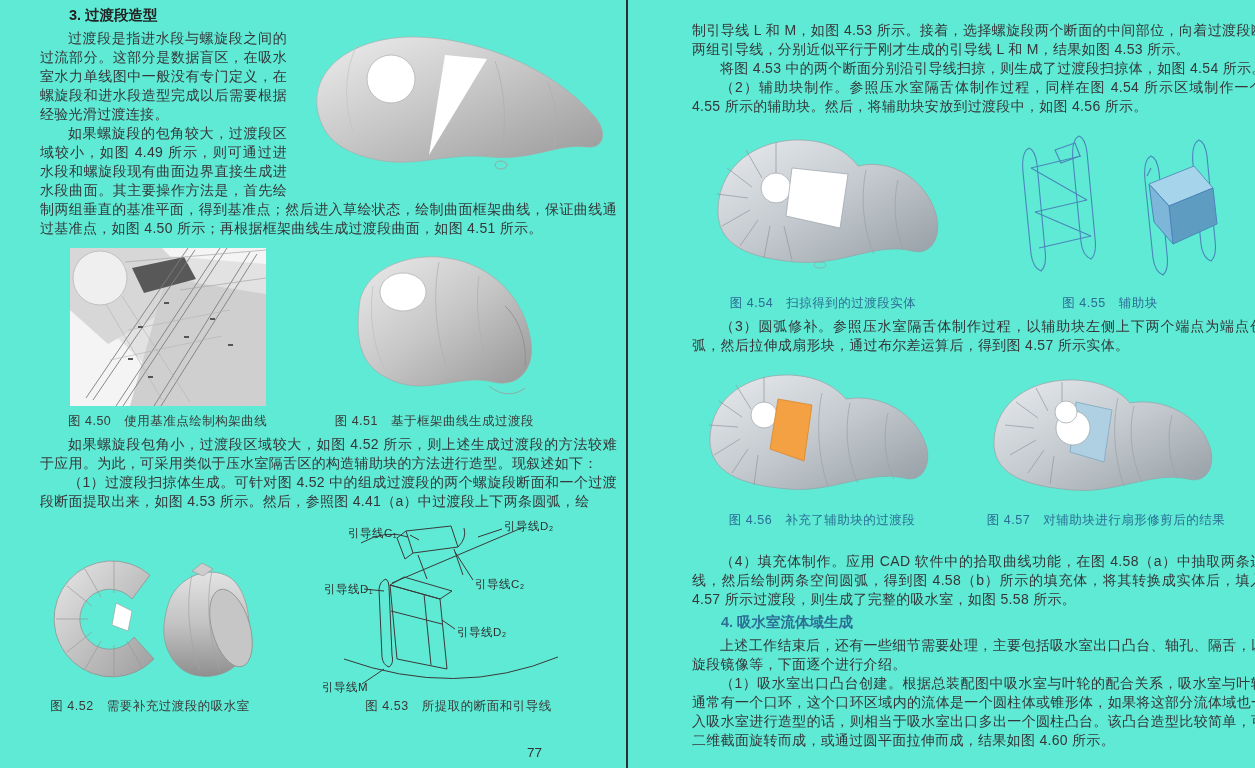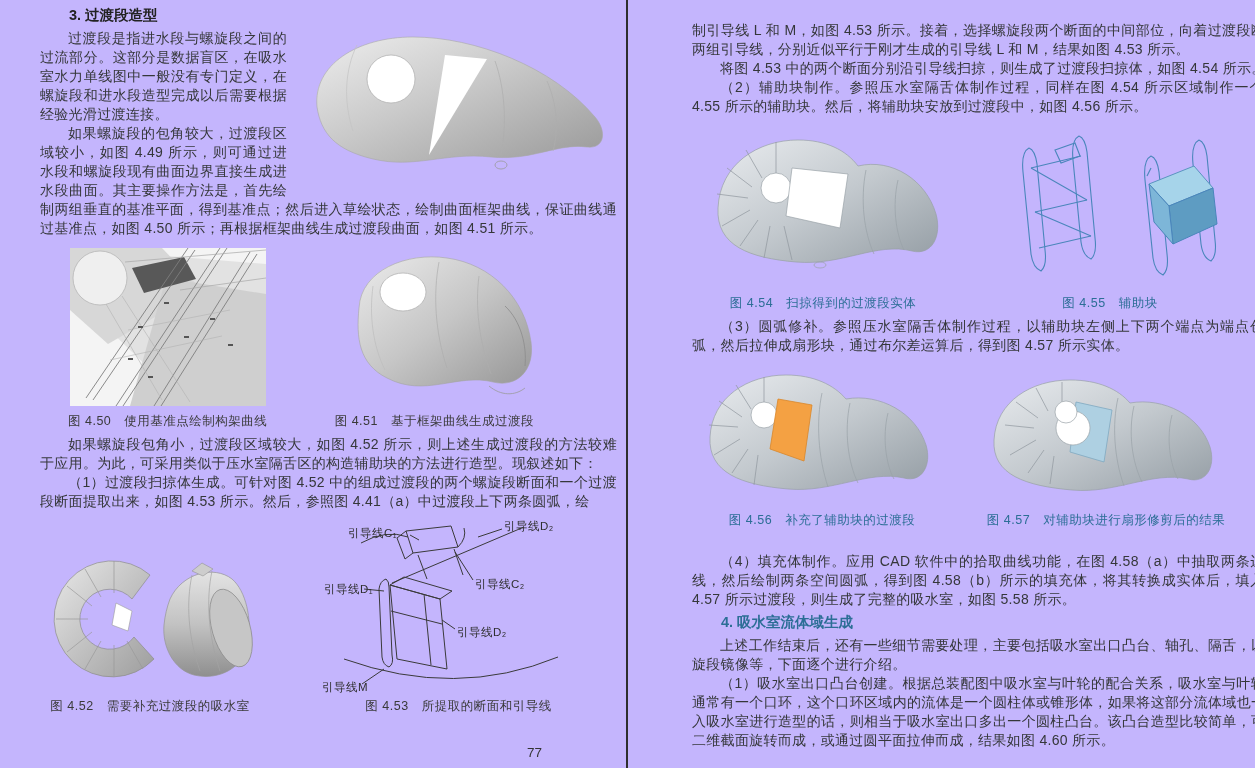--- a/index.html
+++ b/index.html
@@ -1,18 +1,18 @@
 <!DOCTYPE html>
 <html style="--caption-accent: #2c6e96; --body-text: #35373a; --wireframe-blue: #4a86bb; --patch-orange: #f4a143; --patch-blue: #aed0e2;"><head>
 <meta charset="utf-8">
 <style>
   html,body { margin:0; padding:0; background:#ffffff; }
   * { box-sizing:border-box; }
   .spread {
-    position:relative; width:1255px; height:768px; background:#c4b5fd;
+    position:relative; width:1255px; height:768px; background:#5eead4;
     font-family:"Liberation Sans","DejaVu Sans",sans-serif;
     color:#333; overflow:hidden;
   }
   .page { position:absolute; top:0; height:768px; }
   .page-left  { left:0;   width:627px; padding:6px 10px 0 40px; }
   .page-right { left:629px; width:677px; padding:21px 12px 0 63px; }
   .divider { position:absolute; left:626px; top:0; width:2px; height:768px; background:#2e2e2e; }
 
   .body-text {
     font-size:14px; line-height:19px; text-align:justify; margin:0;

